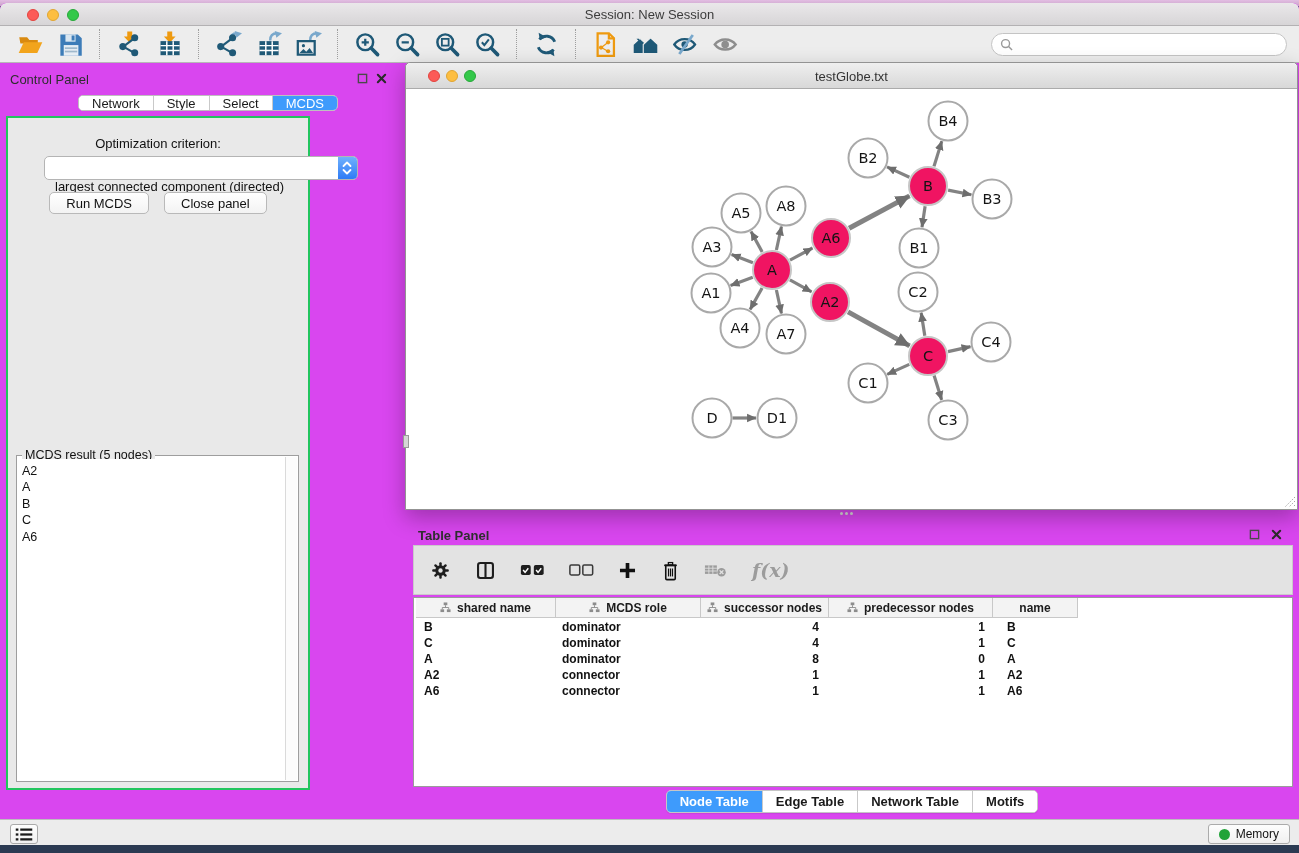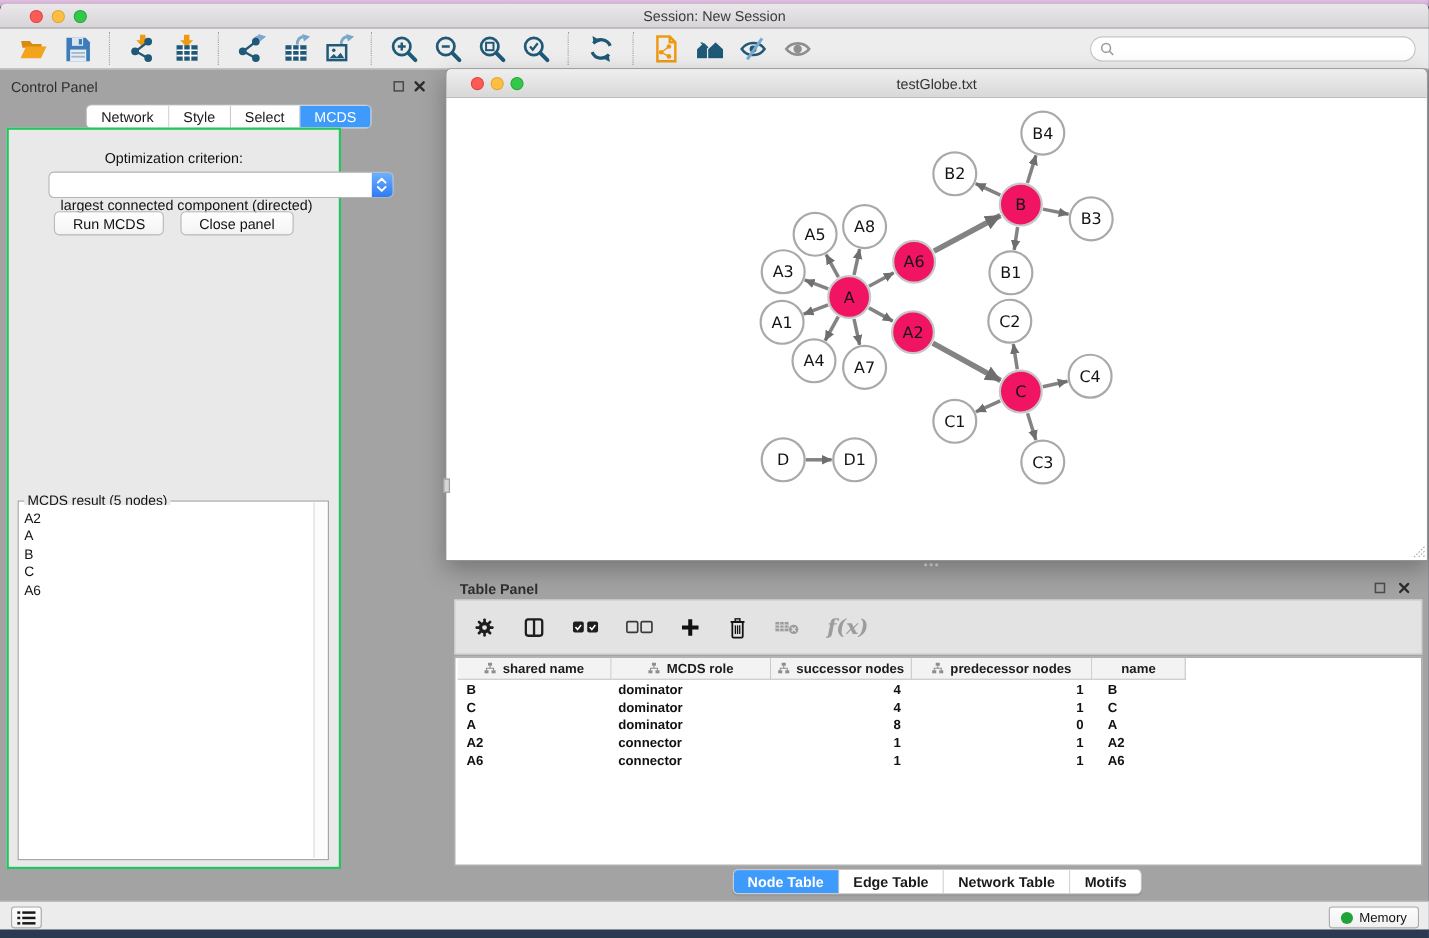--- a/index.html
+++ b/index.html
@@ -6,21 +6,21 @@
   html,body { width:1299px; height:853px; }
   body {
     position: relative; overflow: hidden;
     font-family: "Liberation Sans", sans-serif;
     background: #2B3A52;
   }
   .desktop-top { position:absolute; left:0; top:0; width:1299px; height:6px;
     background: linear-gradient(#E3BEE3,#C9A3C9); }
 
   .app { position:absolute; left:0; top:3px; width:1299px; height:842px;
-    background:#a3a3a3; border-radius:6px 6px 0 0; overflow:hidden; }
+    background:#d946ef; border-radius:6px 6px 0 0; overflow:hidden; }
 
   
   .titlebar { position:absolute; left:0; top:0; width:100%; height:23px;
     background:linear-gradient(#EAE8EA,#D7D5D7); border-bottom:1px solid #B3B1B3;
     border-radius:6px 6px 0 0; }
   .titlebar .title { position:absolute; left:0; right:0; top:4px; text-align:center;
     font-size:13px; color:#3C3C3C; }
   .traffic { position:absolute; top:6px; width:12px; height:12px; border-radius:50%; }
   .t-red   { left:27px; background:#FC5B57; border:0.5px solid #E2443F; }
   .t-yel   { left:47px; background:#FDBE41; border:0.5px solid #E0A532; }
@@ -37,21 +37,21 @@
     background:#fff; border:1px solid #C4C4C4; border-radius:12px;
     display:flex; align-items:center; padding-left:8px; }
   .searchbox input { border:none; outline:none; flex:1; font-size:12px;
     font-family:"Liberation Sans",sans-serif; background:transparent; margin-left:5px; }
 
   
   .control-panel { position:absolute; left:0; top:59px; width:392px; bottom:26px; }
   .panel-title { position:absolute; font-size:13px; color:#2E2E2E; }
   .win-mini { position:absolute; width:15px; height:15px; display:flex;
     align-items:center; justify-content:center; }
-  .cp-tabs { position:absolute; left:78px; top:33px; display:flex; height:22px;
+  .cp-tabs { position:absolute; left:78px; top:33px; display:flex; height:16px;
     border-radius:5px; overflow:hidden; border:1px solid #BFBFBF; background:#fff; }
   .seg-tab { padding:0 13px; font-size:13px; color:#1A1A1A; display:flex;
     align-items:center; border-right:1px solid #C9C9C9; background:#fff; }
   .seg-tab:last-child { border-right:none; }
   .seg-tab.active { background:var(--accent); color:#fff; }
   .cp-body { position:absolute; left:6px; top:54px; width:304px; bottom:29px;
     border:2px solid #22c55e; background:#E9E9E9; }
   .opt-label { position:absolute; left:0; right:0; top:18px; text-align:center;
     font-size:13px; color:#111; }
   .dropdown { position:absolute; left:36px; top:38px; width:314px; height:24px;

